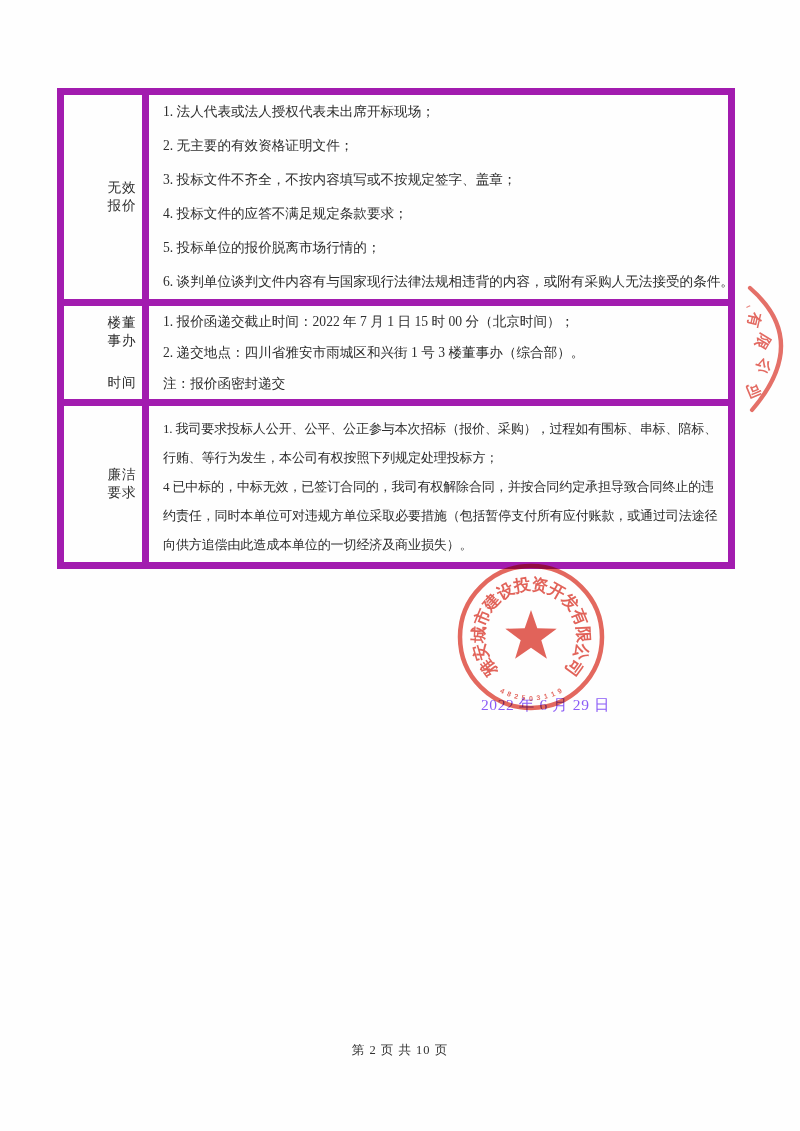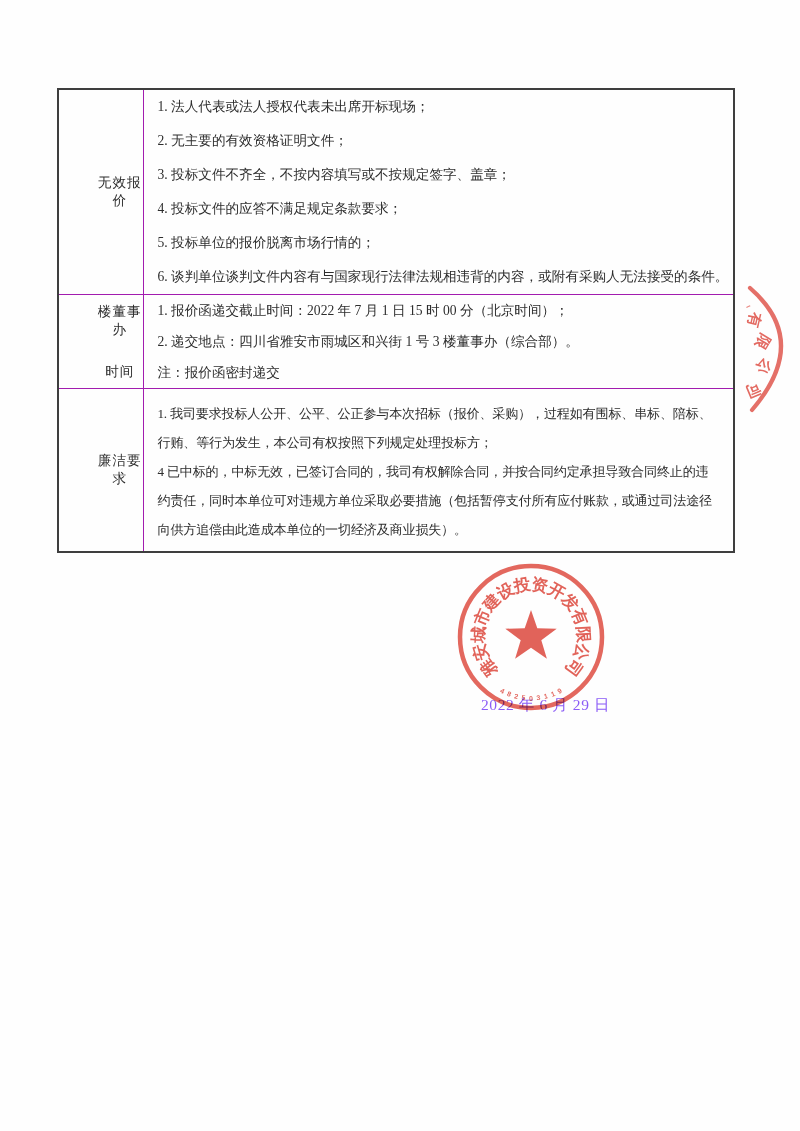--- a/index.html
+++ b/index.html
@@ -11,21 +11,21 @@
   }
   .page { position:absolute; inset:0; background:#fefefe; }
 
   
   table.doc-table {
     position:absolute; left:57px; top:88px; width:678px;
     border-collapse:collapse; table-layout:fixed;
     border:2px solid #3e3e3e;
   }
   table.doc-table td {
-    border:1px solid #a21caf; vertical-align:middle;
+    border:7px solid #a21caf; vertical-align:middle;
     font-size:13.6px;
   }
   td.hd { text-align:center; letter-spacing:1px;padding-left:38px; }
   td.ct { padding:0 10px 0 14px; }
   .ln { display:flex; align-items:center; white-space:nowrap; }
   tr.r1 td { height:204px; }
   tr.r1 .ln { height:34px; }
   tr.r2 td { height:93px; }
   tr.r2 .ln { height:31px;text-align:right; }
   tr.r3 td { height:33px; }
@@ -141,13 +141,14 @@
     </svg>
   <svg id="seal-partial" viewBox="0 0 67 145">
       <path d="M 17 13 Q 78 66 19 135" fill="none" stroke="#dd4338" stroke-width="4.2" opacity="0.85" stroke-linecap="round"></path>
       <text x="12" y="27" fill="#dd4338" font-size="9" class="seal-font" opacity="0.7" transform="rotate(100 12 27)">丶</text>
       <text x="22" y="45" fill="#dd4338" font-size="15" text-anchor="middle" dominant-baseline="central" class="seal-font" opacity="0.88" transform="rotate(103 22 45)">有</text>
       <text x="30" y="67" fill="#dd4338" font-size="15" text-anchor="middle" dominant-baseline="central" class="seal-font" opacity="0.88" transform="rotate(121 30 67)">限</text>
       <text x="31" y="92" fill="#dd4338" font-size="15" text-anchor="middle" dominant-baseline="central" class="seal-font" opacity="0.88" transform="rotate(140 31 92)">公</text>
       <text x="20" y="116" fill="#dd4338" font-size="15" text-anchor="middle" dominant-baseline="central" class="seal-font" opacity="0.88" transform="rotate(157 20 116)">司</text>
     </svg>
 
+  <div class="footer">第 2 页 共 10 页</div>
 </div>
 
 </body></html>

